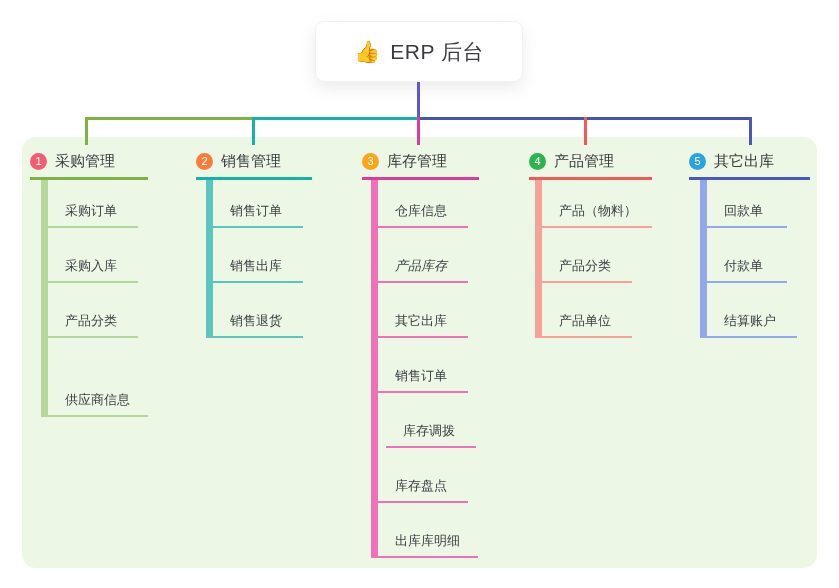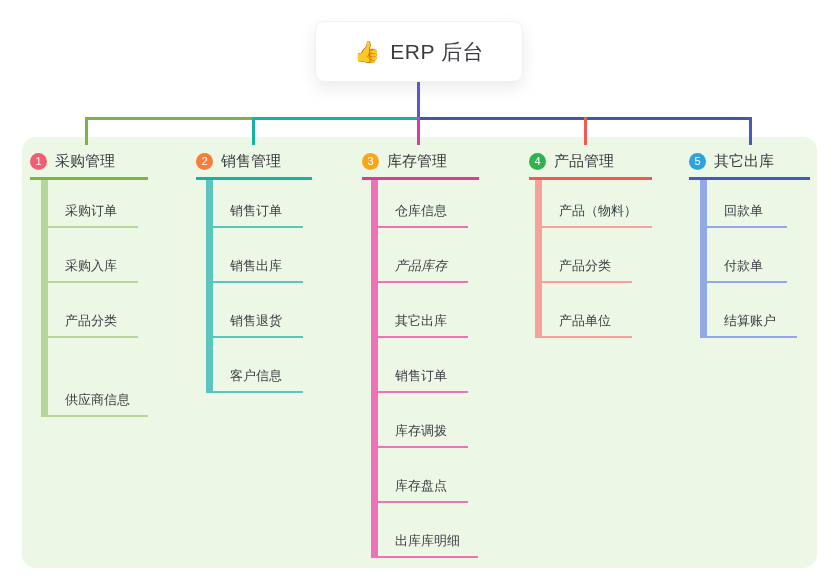--- a/index.html
+++ b/index.html
@@ -119,43 +119,40 @@
 <div class="kids k-2" style="border-left-color: rgb(92, 197, 189);">
   <div class="kid" style="border-bottom-color: rgb(92, 197, 189);">
       <span>销售订单</span>
     </div>
   <div class="kid" style="border-bottom-color: rgb(92, 197, 189);">
       <span>销售出库</span>
     </div>
   <div class="kid" style="border-bottom-color: rgb(92, 197, 189);">
       <span>销售退货</span>
     </div>
-  <div class="kid" style="border-bottom-color: rgb(92, 197, 189);">
-      <span>客户信息</span>
-    </div>
 </div>
 
 <div class="branch-header bh-3" style="border-bottom-color: rgb(221, 58, 153);">
   <span class="badge" style="background: rgb(248, 166, 28);">3</span>
   <span class="branch-title">库存管理</span>
 </div>
 <div class="kids k-3" style="border-left-color: rgb(239, 114, 184);">
   <div class="kid" style="border-bottom-color: rgb(239, 114, 184);">
       <span>仓库信息</span>
     </div>
   <div class="kid" style="border-bottom-color: rgb(239, 114, 184); font-style: italic;">
       <span>产品库存</span>
     </div>
   <div class="kid" style="border-bottom-color: rgb(239, 114, 184);">
       <span>其它出库</span>
     </div>
   <div class="kid" style="border-bottom-color: rgb(239, 114, 184);">
       <span>销售订单</span>
     </div>
-  <div class="kid" style="border-bottom-color: rgb(239, 114, 184);">
+  <div class="kid" style="border-bottom-color: rgb(239, 114, 184); margin-left: 8px;">
       <span>库存调拨</span>
     </div>
   <div class="kid" style="border-bottom-color: rgb(239, 114, 184);">
       <span>库存盘点</span>
     </div>
   <div class="kid w100" style="border-bottom-color: rgb(239, 114, 184);">
       <span>出库库明细</span>
     </div>
 </div>
 

